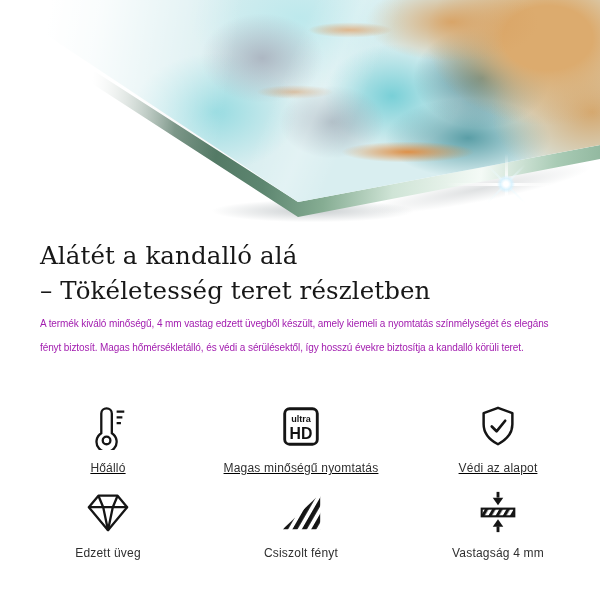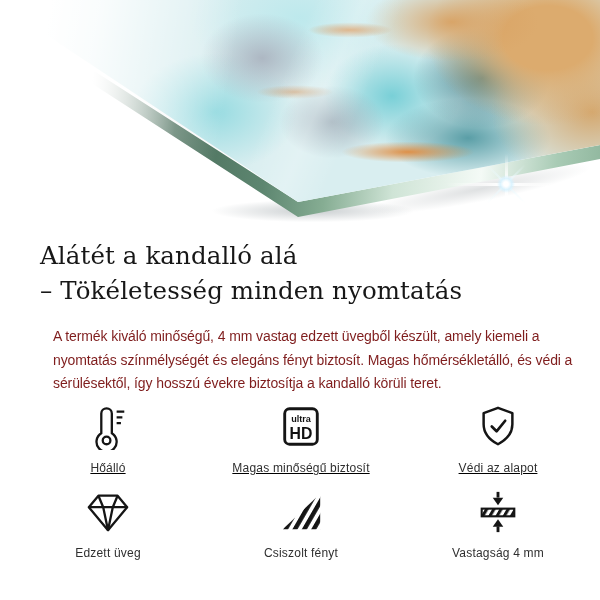--- a/index.html
+++ b/index.html
@@ -54,22 +54,22 @@
   .ray-d1,.ray-d2{left:33px;top:29px;width:54px;height:2px;
     background:linear-gradient(90deg,rgba(255,255,255,0),rgba(235,250,255,.85) 50%,rgba(255,255,255,0));}
   .ray-d1{transform:rotate(45deg);} .ray-d2{transform:rotate(-45deg);}
   .sparkle-core{left:51px;top:21px;width:18px;height:18px;border-radius:50%;
     background:radial-gradient(circle,#fff 18%,rgba(214,242,255,.85) 45%,rgba(190,230,255,0) 72%);}
 
   
   .title{position:absolute;left:40px;top:238px;margin:0;font-weight:400;
     font-family:"DejaVu Serif","Liberation Serif",serif;
     font-size:24.5px;line-height:35px;color:#171717;letter-spacing:.1px;}
-  .desc{position:absolute;left:40px;top:312px;width:532px;margin:13px;
-    font-size:14px;line-height:23.5px;color:#7f1d1d;letter-spacing:-.1px;}
+  .desc{position:absolute;left:40px;top:312px;width:532px;margin:0;
+    font-size:10px;line-height:23.5px;color:#a21caf;letter-spacing:-.1px;}
 
   
   .feature{position:absolute;width:240px;transform:translateX(-50%);text-align:center;}
   .f-r1{top:402px;text-decoration:underline;} .f-r2{top:487px;}
   .f-c1{left:108px;} .f-c2{left:301px;} .f-c3{left:498px;}
   .ficon{height:50px;display:flex;align-items:center;justify-content:center;}
   .ficon svg{display:block;}
   .flabel{margin-top:9px;font-size:12px;color:#2f2f2f;letter-spacing:.2px;}
   .ic{stroke:#151515;stroke-width:2.4;fill:none;}
   .badge-ultra{font-family:"Liberation Sans",sans-serif;font-weight:bold;font-size:9.5px;fill:#111;}
@@ -91,21 +91,21 @@
       <div class="ray-d1"></div>
         <div class="ray-d2"></div>
       <div class="ray-h"></div>
         <div class="ray-v"></div>
       <div class="sparkle-core"></div>
     </div>
   </div>
 
   <h1 class="title">
     <span>Alátét a kandalló alá</span><br>
-    <span>– Tökéletesség minden nyomtatás</span>
+    <span>– Tökéletesség teret részletben</span>
   </h1>
 
   <p class="desc">A termék kiváló minőségű, 4 mm vastag edzett üvegből készült, amely kiemeli a nyomtatás színmélységét és elegáns fényt biztosít. Magas hőmérsékletálló, és védi a sérülésektől, így hosszú évekre biztosítja a kandalló körüli teret.</p>
 
   <div class="feature f-r1 f-c1">
     <div class="ficon">
       <svg width="46" height="46" viewBox="0 0 48 48">
         <path class="ic" d="M17 10 a5.5 5.5 0 0 1 11 0 v20.5 a10.5 10.5 0 1 1 -11 0 Z"></path>
         <circle class="ic" cx="22.5" cy="38" r="4"></circle>
         <path class="ic" d="M33 8 h8 M33 14 h6 M33 20 h4.5"></path>
@@ -115,21 +115,21 @@
   </div>
 
   <div class="feature f-r1 f-c2">
     <div class="ficon">
       <svg width="46" height="46" viewBox="0 0 48 48">
         <rect class="ic" x="7" y="5" width="34" height="37" rx="5" style="stroke-width:3"></rect>
         <text class="badge-ultra" x="24" y="19" text-anchor="middle">ultra</text>
         <text class="badge-hd" x="24" y="36" text-anchor="middle">HD</text>
       </svg>
     </div>
-    <div class="flabel">Magas minőségű biztosít</div>
+    <div class="flabel">Magas minőségű nyomtatás</div>
   </div>
 
   <div class="feature f-r1 f-c3">
     <div class="ficon">
       <svg width="46" height="46" viewBox="0 0 48 48">
         <path class="ic" style="stroke-width:2.6" stroke-linejoin="round" d="M24 4 L39 9.5 V21 c0 10.5 -6.5 16.5 -15 21 C15.5 37.5 9 31.5 9 21 V9.5 Z"></path>
         <path class="ic" style="stroke-width:2.8" stroke-linecap="round" stroke-linejoin="round" d="M17.5 23.5 L22.5 28.5 L31.5 17.5"></path>
       </svg>
     </div>
     <div class="flabel">Védi az alapot</div>

